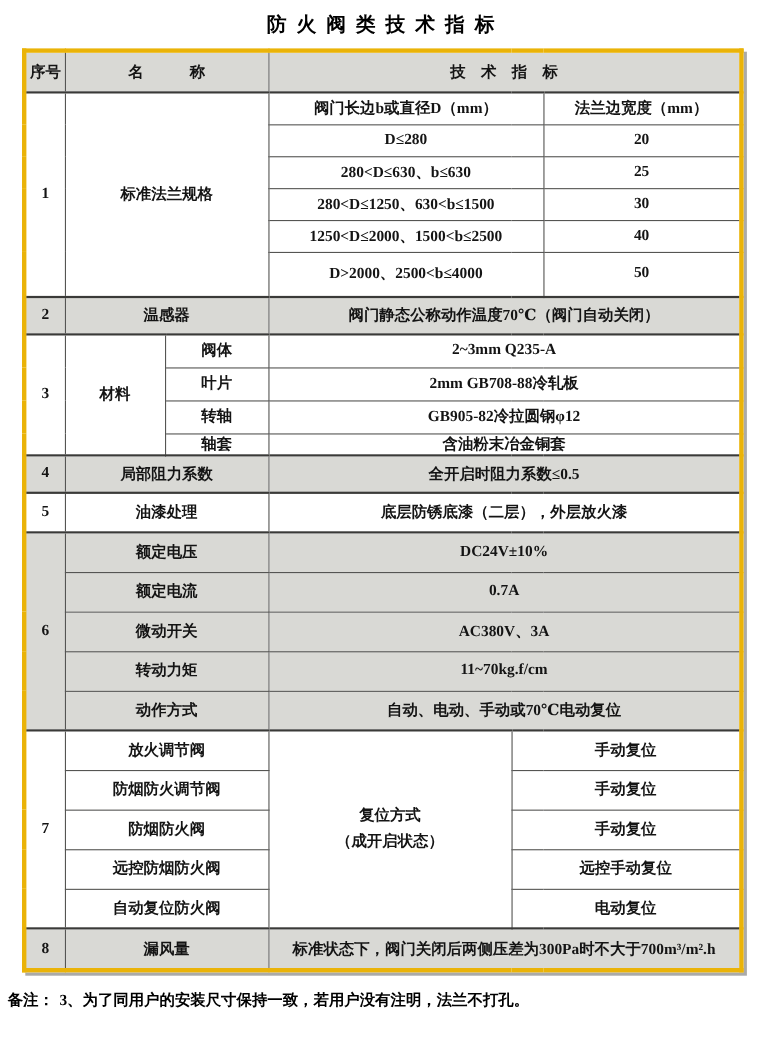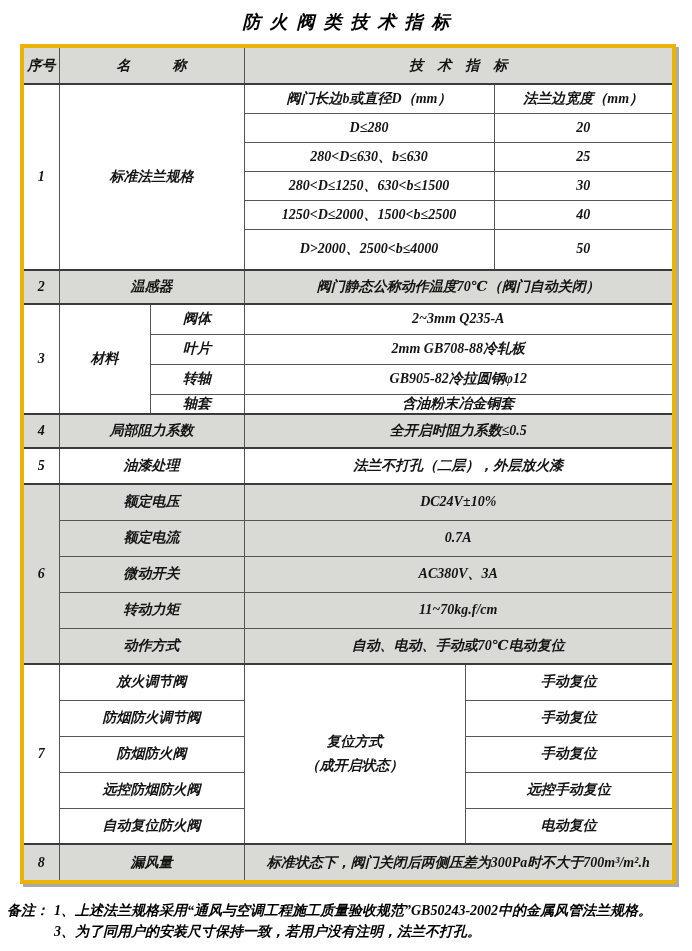--- a/index.html
+++ b/index.html
@@ -10,21 +10,20 @@
     font-family: "Liberation Serif", "DejaVu Serif", serif;
     font-weight: bold;
     color: #141414;
   }
   .page {
     width: 692px;
     height: 951px;
     box-sizing: border-box;
     padding: 6px 20px 0 20px;
     overflow: hidden;
-    font-style: italic;
   }
   .title {
     text-align: center;
     font-size: 18px;
     letter-spacing: 9px;
     text-indent: 9px;
     margin: 4px 0 10px 0;
     color: #000;
   }
   table.spec {
@@ -137,21 +136,21 @@
 
       <tr class="sec" style="height:34px">
         <td class="gray">4</td>
         <td class="gray" colspan="2">局部阻力系数</td>
         <td class="gray" colspan="3">全开启时阻力系数≤0.5</td>
       </tr>
 
       <tr class="sec" style="height:36px">
         <td>5</td>
         <td colspan="2">油漆处理</td>
-        <td colspan="3">法兰不打孔（二层），外层放火漆</td>
+        <td colspan="3">底层防锈底漆（二层），外层放火漆</td>
       </tr>
 
       <tr class="sec" style="height:36px">
         <td class="gray" rowspan="5">6</td>
         <td class="gray" colspan="2">额定电压</td>
         <td class="gray" colspan="3">DC24V±10%</td>
       </tr>
       <tr style="height:36px">
         <td class="gray" colspan="2">额定电流</td>
         <td class="gray" colspan="3">0.7A</td>
@@ -199,17 +198,16 @@
         <td class="gray">8</td>
         <td class="gray" colspan="2">漏风量</td>
         <td class="gray" colspan="3">标准状态下，阀门关闭后两侧压差为300Pa时不大于700m³/m².h</td>
       </tr>
 
     </tbody>
   </table>
 
   <div class="notes">
     <span class="notes-label">备注：</span>
-    <div class="note-line">1、上述法兰规格采用“通风与空调工程施工质量验收规范”GB50243-2002中的金属风管法兰规格。</div>
     <div class="note-line">3、为了同用户的安装尺寸保持一致，若用户没有注明，法兰不打孔。</div>
   </div>
 
 </div>
 
 </body></html>

